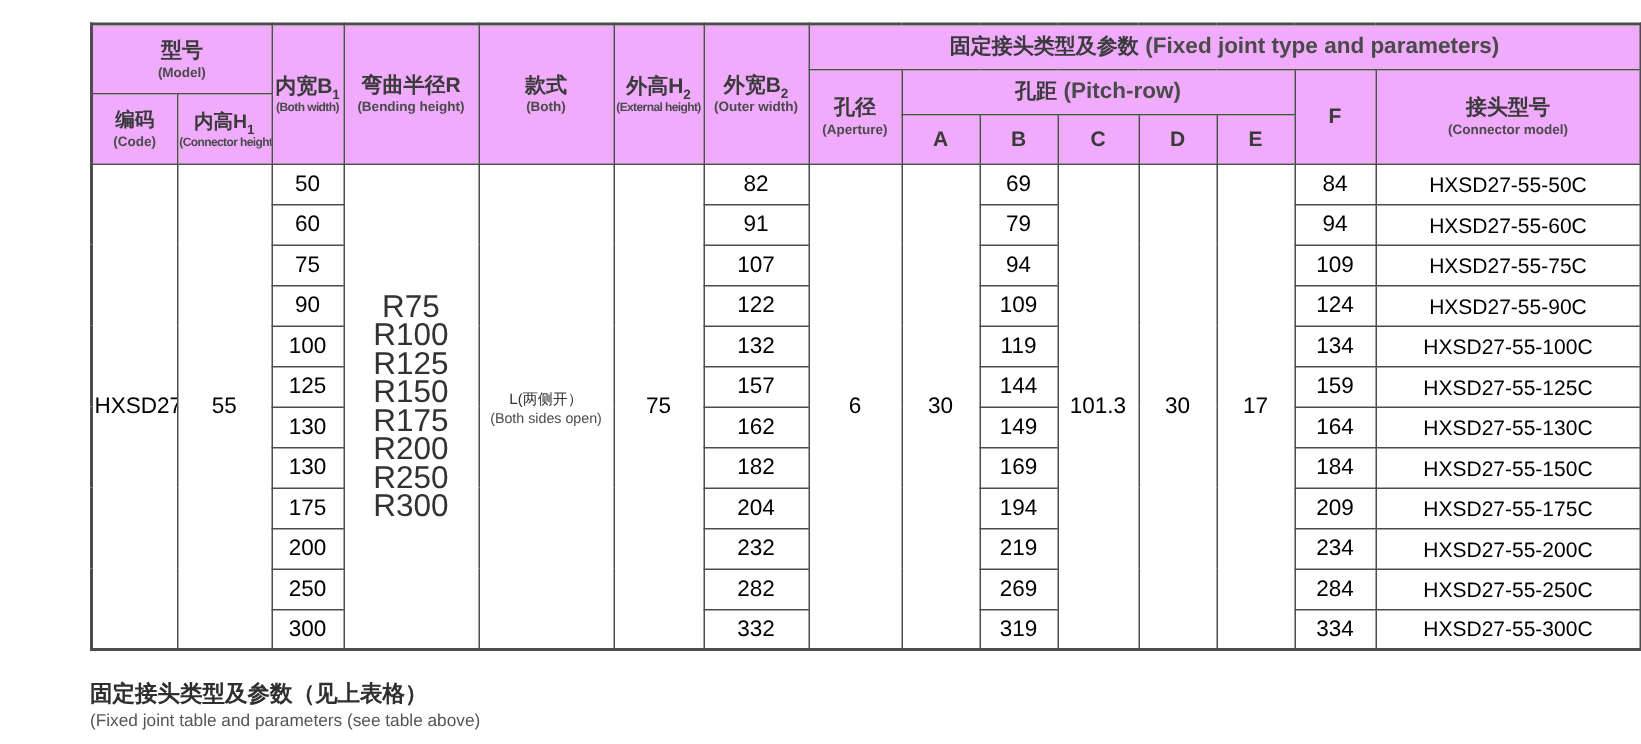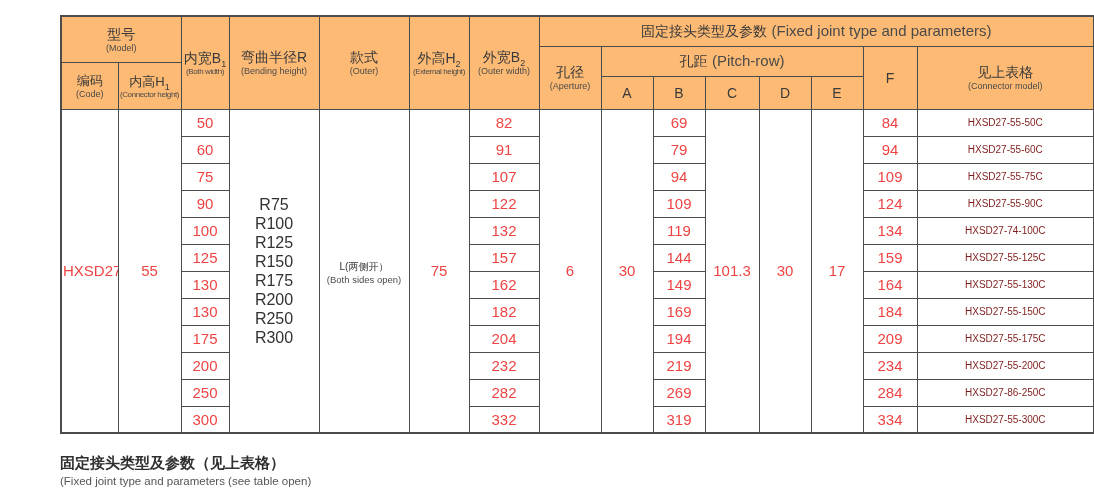--- a/index.html
+++ b/index.html
@@ -26,22 +26,22 @@
     border: 2px solid #4c4c4c;
   }
   table.spec th, table.spec td {
     border: 1px solid #4c4c4c;
     text-align: center;
     vertical-align: middle;
     padding: 0 1px;
     overflow: hidden;
   }
   thead th {
-    background: #fdba74;
-    font-weight: normal;
+    background: #f0abfc;
+    font-weight: bold;
     color: #3a3a3a;
   }
   tr.hr1 { height: 30px; }
   tr.hr2 { height: 16px; }
   tr.hr3 { height: 14px; }
   tr.hr4 { height: 33px; }
   tbody tr { height: 27px; }
 
   .cn { font-size: 14px; line-height: 1.15; }
   .cn-sm { font-size: 13px; line-height: 1.15; }
@@ -60,25 +60,25 @@
     font-size: 8px;
     letter-spacing: -0.4px;
   }
   sub.hdr-sub {
     font-size: 9px;
     vertical-align: sub;
     line-height: 0;
   }
   .letter { font-size: 14px; }
 
-  td.num { font-size: 15px; color: #ef4444; margin-top: 23px; }
-  td.model { font-size: 10px; color: #7f1d1d; }
+  td.num { font-size: 15px; color: #000000; margin-top: 23px; }
+  td.model { font-size: 14px; color: #000000; }
   td.radii {
     white-space: pre-line;
-    font-size: 16px;
+    font-size: 21px;
     line-height: 19px;
     color: #323232;
   }
   td.stylecell .style-main { font-size: 10px; color: #323232; }
   td.stylecell .style-sub {
     display: block;
     font-size: 9.5px;
     color: #4a4a4a;
     white-space: nowrap;
   }
@@ -134,21 +134,21 @@
         <th rowspan="4">
           <span class="cn">内宽B</span><sub class="hdr-sub">1</sub>
           <span class="en-block tight">(Both width)</span>
         </th>
         <th rowspan="4">
           <span class="cn">弯曲半径R</span>
           <span class="en-block">(Bending height)</span>
         </th>
         <th rowspan="4">
           <span class="cn">款式</span>
-          <span class="en-block">(Outer)</span>
+          <span class="en-block">(Both)</span>
         </th>
         <th rowspan="4">
           <span class="cn">外高H</span><sub class="hdr-sub">2</sub>
           <span class="en-block tight">(External height)</span>
         </th>
         <th rowspan="4">
           <span class="cn">外宽B</span><sub class="hdr-sub">2</sub>
           <span class="en-block">(Outer width)</span>
         </th>
         <th colspan="8">
@@ -162,21 +162,21 @@
           <span class="en-block">(Aperture)</span>
         </th>
         <th colspan="5" rowspan="2">
           <span class="cn">孔距</span>
           <span class="en-inline">(Pitch-row)</span>
         </th>
         <th rowspan="3">
           <span class="letter">F</span>
         </th>
         <th rowspan="3">
-          <span class="cn">见上表格</span>
+          <span class="cn">接头型号</span>
           <span class="en-block">(Connector model)</span>
         </th>
       </tr>
       <tr class="hr3">
         <th rowspan="2">
           <span class="cn-sm">编码</span>
           <span class="en-block">(Code)</span>
         </th>
         <th rowspan="2">
           <span class="cn-sm">内高H</span><sub class="hdr-sub">1</sub>
@@ -239,21 +239,21 @@
         <td class="num">122</td>
         <td class="num">109</td>
         <td class="num">124</td>
         <td class="model">HXSD27-55-90C</td>
       </tr>
       <tr>
         <td class="num">100</td>
         <td class="num">132</td>
         <td class="num">119</td>
         <td class="num">134</td>
-        <td class="model">HXSD27-74-100C</td>
+        <td class="model">HXSD27-55-100C</td>
       </tr>
       <tr>
         <td class="num">125</td>
         <td class="num">157</td>
         <td class="num">144</td>
         <td class="num">159</td>
         <td class="model">HXSD27-55-125C</td>
       </tr>
       <tr>
         <td class="num">130</td>
@@ -281,30 +281,30 @@
         <td class="num">232</td>
         <td class="num">219</td>
         <td class="num">234</td>
         <td class="model">HXSD27-55-200C</td>
       </tr>
       <tr>
         <td class="num">250</td>
         <td class="num">282</td>
         <td class="num">269</td>
         <td class="num">284</td>
-        <td class="model">HXSD27-86-250C</td>
+        <td class="model">HXSD27-55-250C</td>
       </tr>
       <tr>
         <td class="num">300</td>
         <td class="num">332</td>
         <td class="num">319</td>
         <td class="num">334</td>
         <td class="model">HXSD27-55-300C</td>
       </tr>
     </tbody>
   </table>
 
   <div class="caption">
     <div class="caption-cn">固定接头类型及参数（见上表格）</div>
-    <div class="caption-en">(Fixed joint type and parameters (see table open)</div>
+    <div class="caption-en">(Fixed joint table and parameters (see table above)</div>
   </div>
 
 </div>
 
 </body></html>

